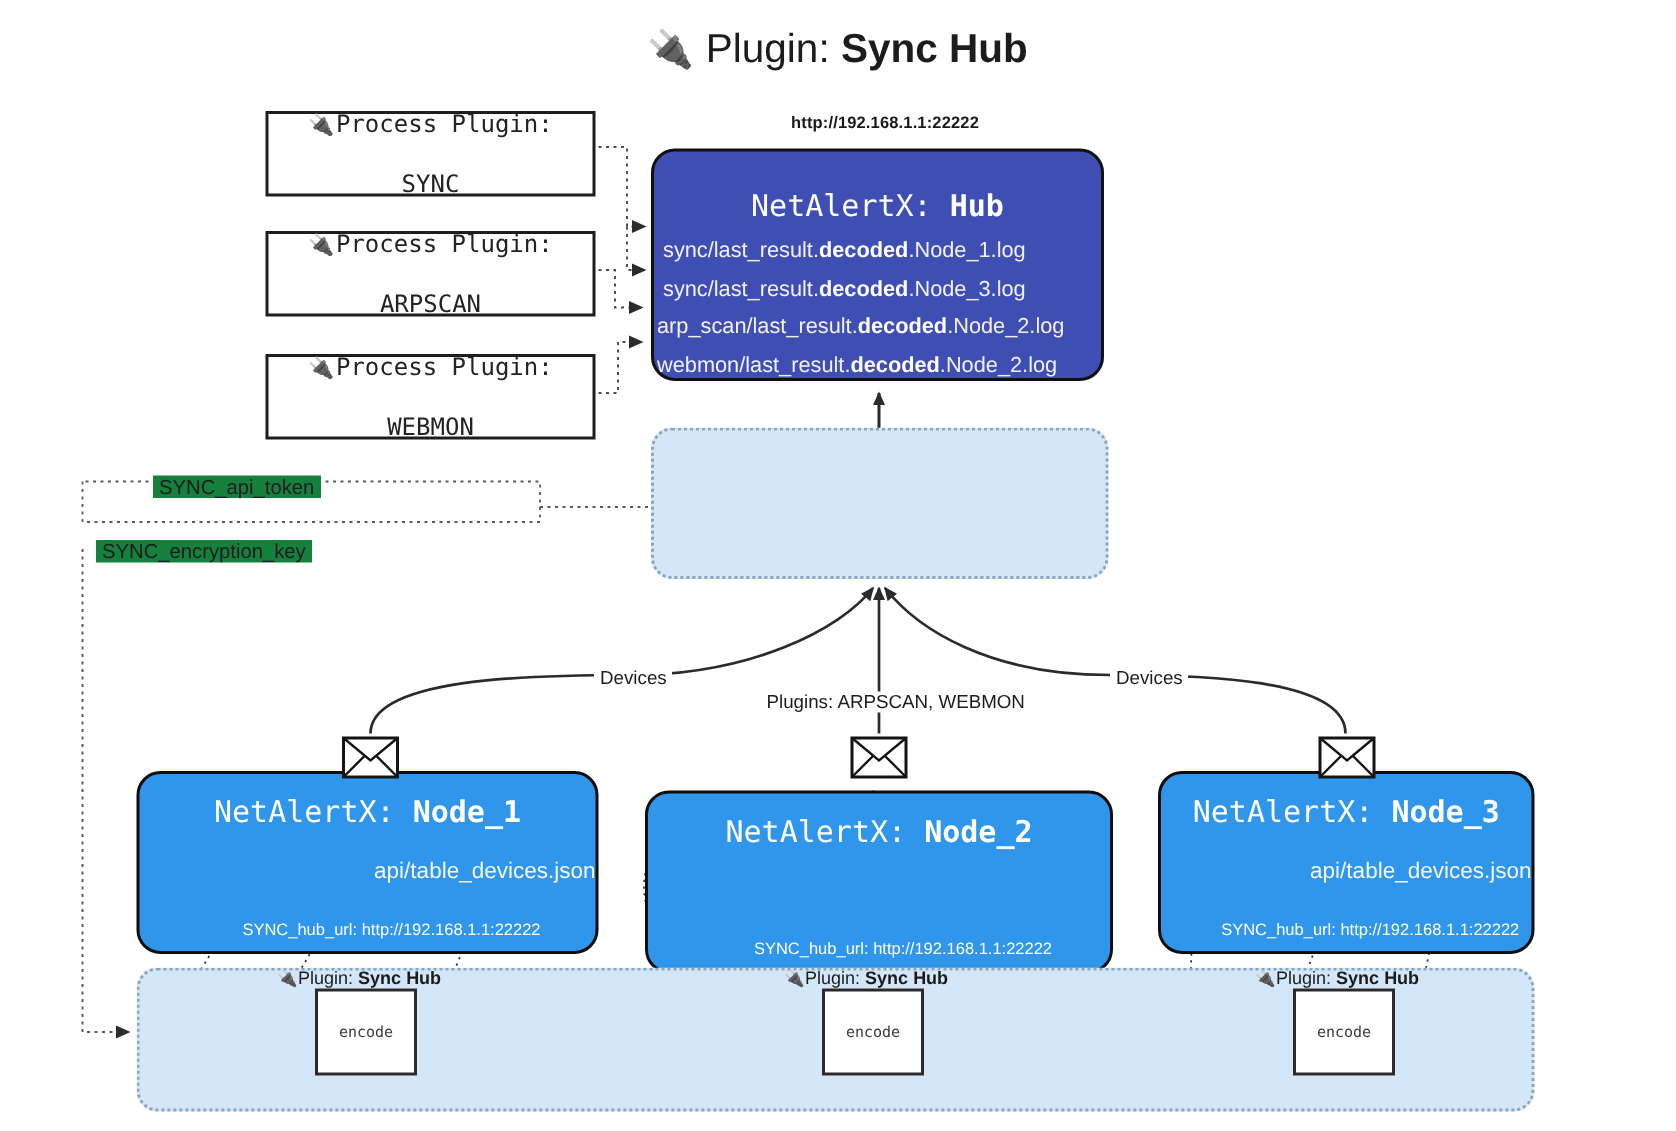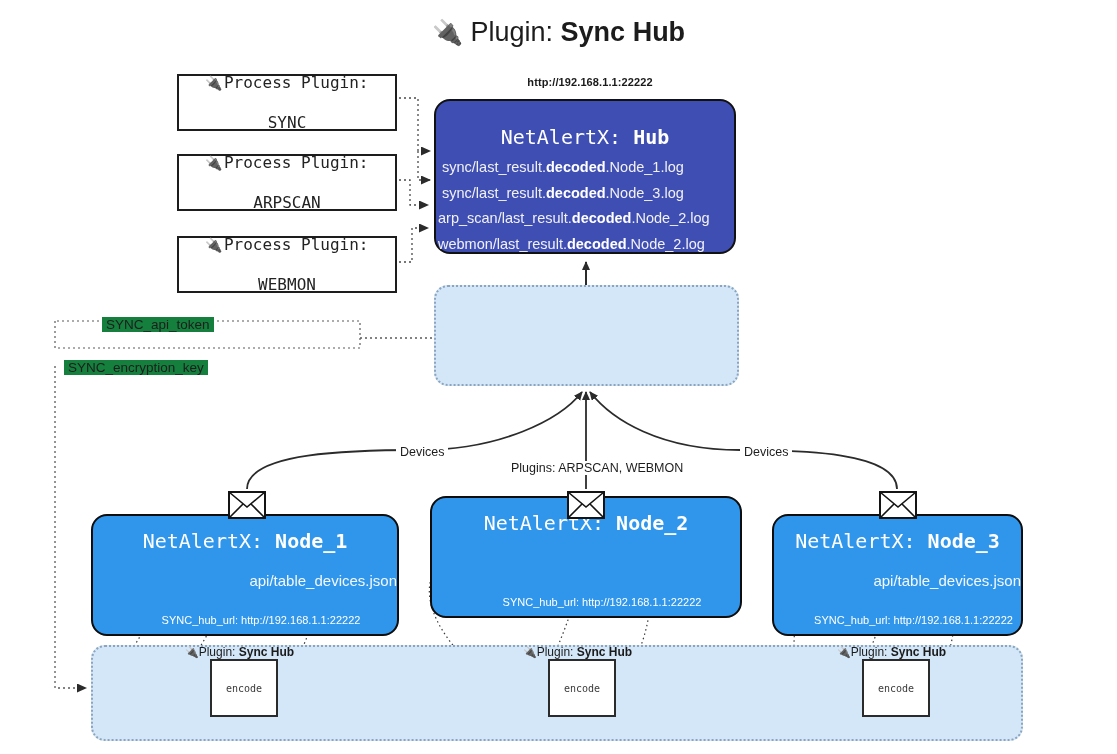--- a/index.html
+++ b/index.html
@@ -195,21 +195,21 @@
     bottom: 8px;
     width: 100%;
     text-align: center;
     font-size: 11px;
     color: #ffffff;
     white-space: nowrap;
     padding-left: 16px;
   }
 
   #node1 { left: 91px;  top: 514px; width: 308px; height: 122px; }
-  #node2 { left: 430px; top: 496px; width: 312px; height: 122px; }
+  #node2 { left: 430px; top: 527px; width: 312px; height: 122px; }
   #node3 { left: 772px; top: 514px; width: 251px; height: 122px; }
 
   
   .envelope {
     position: absolute;
     width: 40px;
     height: 30px;
     z-index: 3;
   }
   #env1 { left: 227px; top: 490px; }

